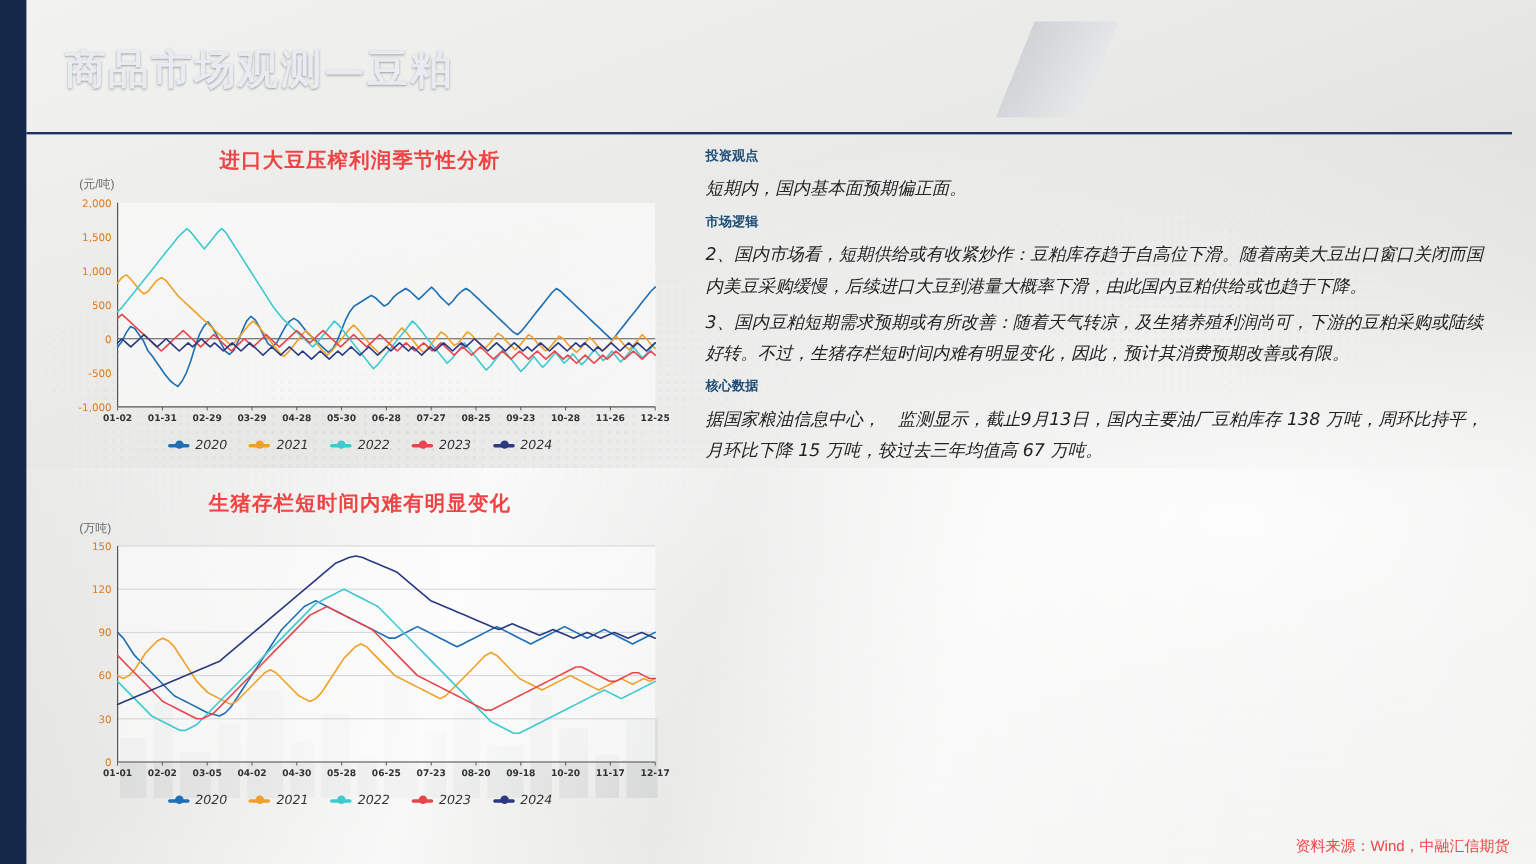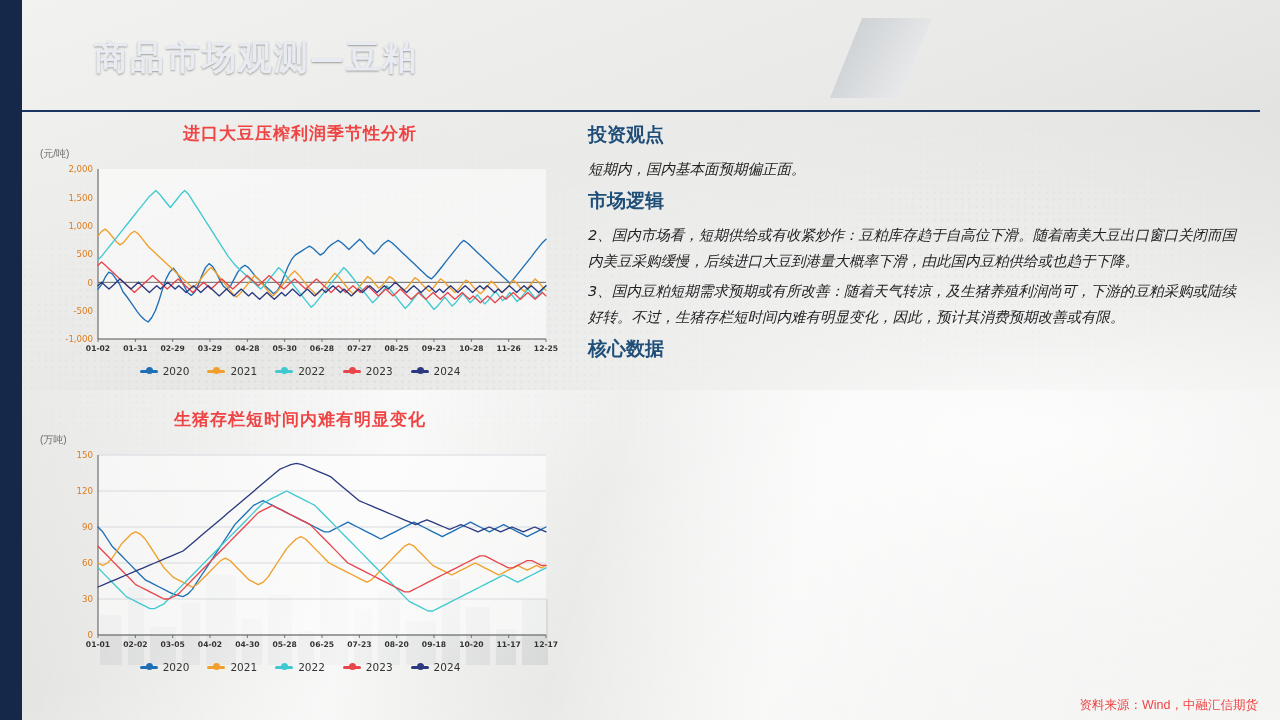--- a/index.html
+++ b/index.html
@@ -41,55 +41,55 @@
     position:absolute; left:22px; top:18px; width:860px; height:80px;
     background:linear-gradient(100deg,#122murky 0%, #13264a 0%,#1d3a63 45%,#5d6b7d 78%,#cfd3d6 100%);
     display:flex; align-items:center;
   }
   .header:after{
     content:""; position:absolute; right:-34px; top:0; width:70px; height:80px;
     background:linear-gradient(100deg,#cfd3d6,#e8e9ea);
     transform:skewX(-22deg);
   }
   .header-title{
-    position:relative; z-index:2; margin-left:72px;
+    position:relative; z-index:2; margin-left:32px;
     color:#e8ecf2; font-size:34px; font-weight:bold; letter-spacing:2px;
     font-family:"DejaVu Serif", serif;
     text-shadow:0 1px 2px rgba(0,0,0,.35);
   }
   .header-rule{
     position:absolute; left:22px; top:110px; width:1238px; height:2px; background:#1c3560;
   }
 
   
   .chart-block{ position:absolute; }
   #chart1{ left:40px; top:122px; width:520px; height:280px; }
   #chart2{ left:40px; top:408px; width:520px; height:300px; }
   .chart-title{
     text-align:center; font-family:"DejaVu Serif", serif; font-weight:bold;
     font-size:17px; color:#ef4444; letter-spacing:1px; margin:0 0 2px 0;
   }
-  .chart-unit{ font-size:10px; color:#6a6a6a; }
+  .chart-unit{ font-size:10px; color:#6a6a6a; margin-left:26px; }
   .plot-wrap{ position:relative; width:520px; }
   svg.plot{ display:block; }
   .legend{
     display:flex; justify-content:center; gap:18px; margin-top:4px;
     font-size:10.5px; color:#333; font-family:"DejaVu Sans", sans-serif;
   }
-  .legend .li{ display:flex; align-items:center; gap:5px; }
+  .legend .li{ display:flex; align-items:center; gap:5px;font-style:italic; }
   .legend .sw{ width:18px; height:3px; border-radius:2px; position:relative; }
   .legend .sw:before{
     content:""; position:absolute; left:6px; top:-2.5px; width:7px; height:7px; border-radius:50%;
     background:inherit;
   }
 
   
   .right-col{ position:absolute; left:588px; top:122px; width:648px; }
   .sec-head{
-    color:#1f4e79; font-weight:bold; font-size:19px; margin:0 0 9px 0;
+    color:#1f4e79; font-weight:bold; font-size:11px; margin:0 0 9px 0;
     font-family:"DejaVu Sans", sans-serif;
   }
   .sec-head.gap{ }
   .para{
     color:#222; font-size:14.5px; line-height:1.78; margin:0 0 5px 0;
     text-align:justify; font-family:"DejaVu Sans", sans-serif;font-style:italic;
   }
   .source{
     position:absolute; right:22px; bottom:6px;
     font-size:12.5px; color:#ef4444; font-family:Liberation Sans, sans-serif;
@@ -277,15 +277,16 @@
 
 <div class="right-col">
   <div class="sec-head">投资观点</div>
   <p class="para">短期内，国内基本面预期偏正面。</p>
 
   <div class="sec-head gap">市场逻辑</div>
   <p class="para">2、国内市场看，短期供给或有收紧炒作：豆粕库存趋于自高位下滑。随着南美大豆出口窗口关闭而国内美豆采购缓慢，后续进口大豆到港量大概率下滑，由此国内豆粕供给或也趋于下降。</p>
   <p class="para">3、国内豆粕短期需求预期或有所改善：随着天气转凉，及生猪养殖利润尚可，下游的豆粕采购或陆续好转。不过，生猪存栏短时间内难有明显变化，因此，预计其消费预期改善或有限。</p>
 
   <div class="sec-head gap">核心数据</div>
+  <p class="para">据国家粮油信息中心，　监测显示，截止9月13日，国内主要油厂豆粕库存 138 万吨，周环比持平，月环比下降 15 万吨，较过去三年均值高 67 万吨。</p>
 </div>
 
 <div class="source">资料来源：Wind，中融汇信期货</div>
 
 </body></html>

